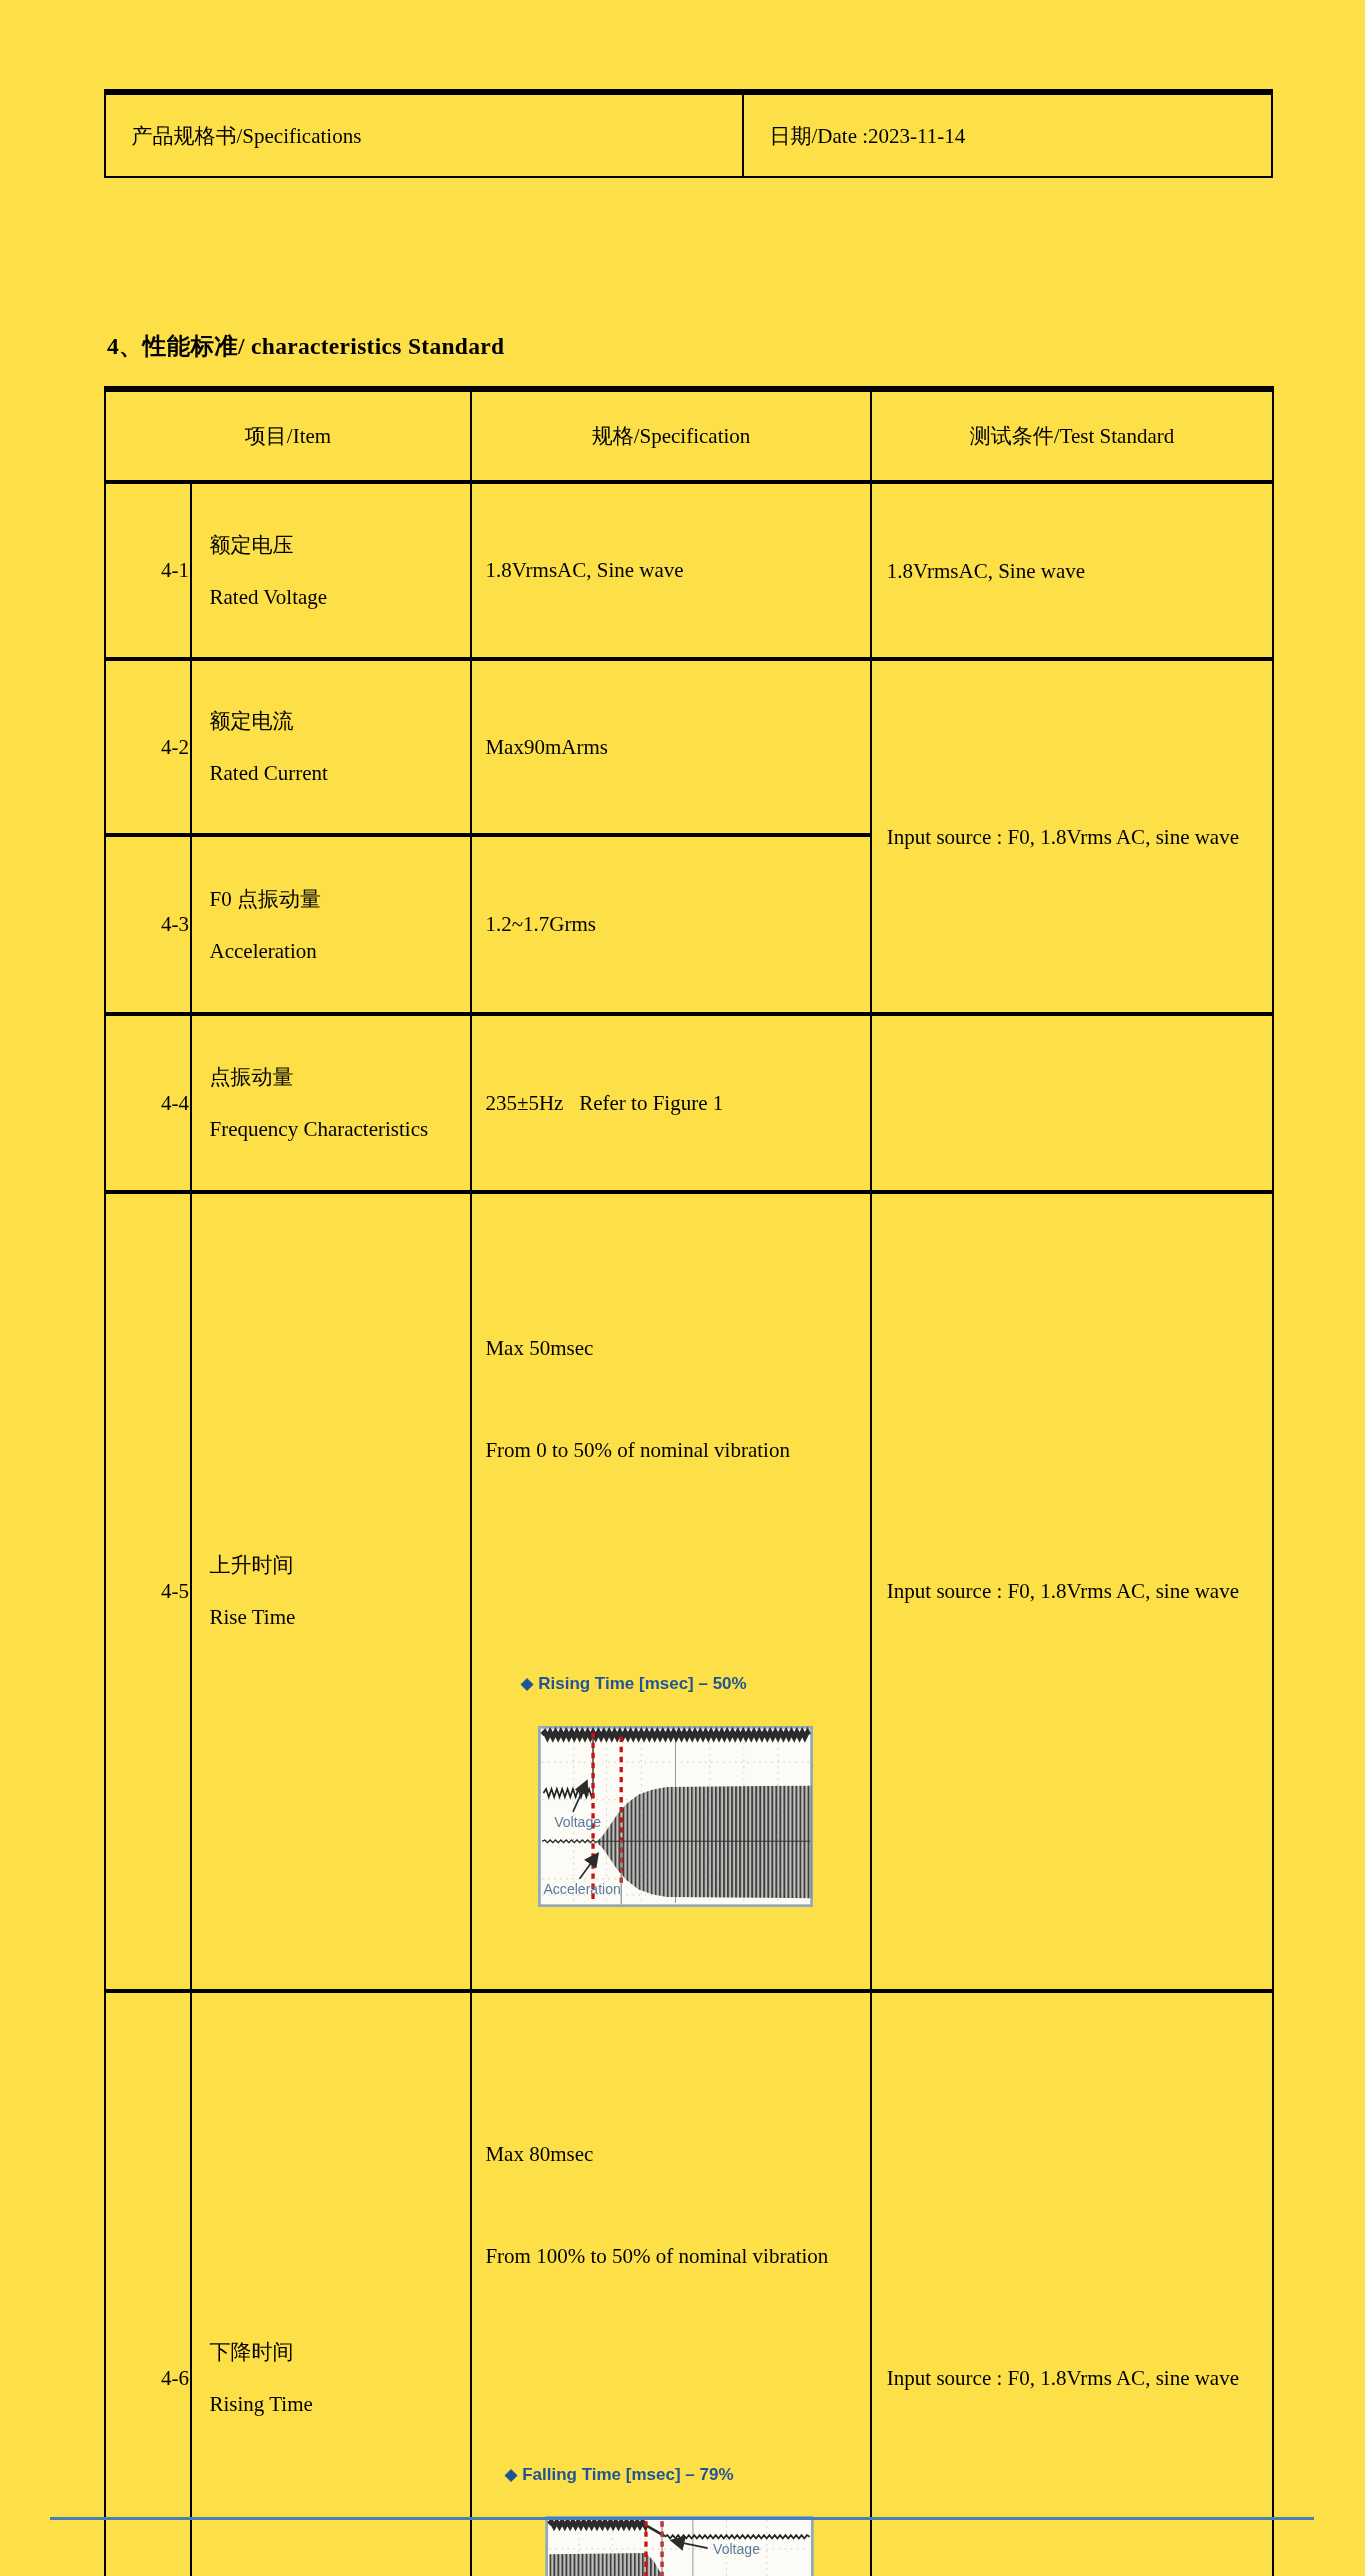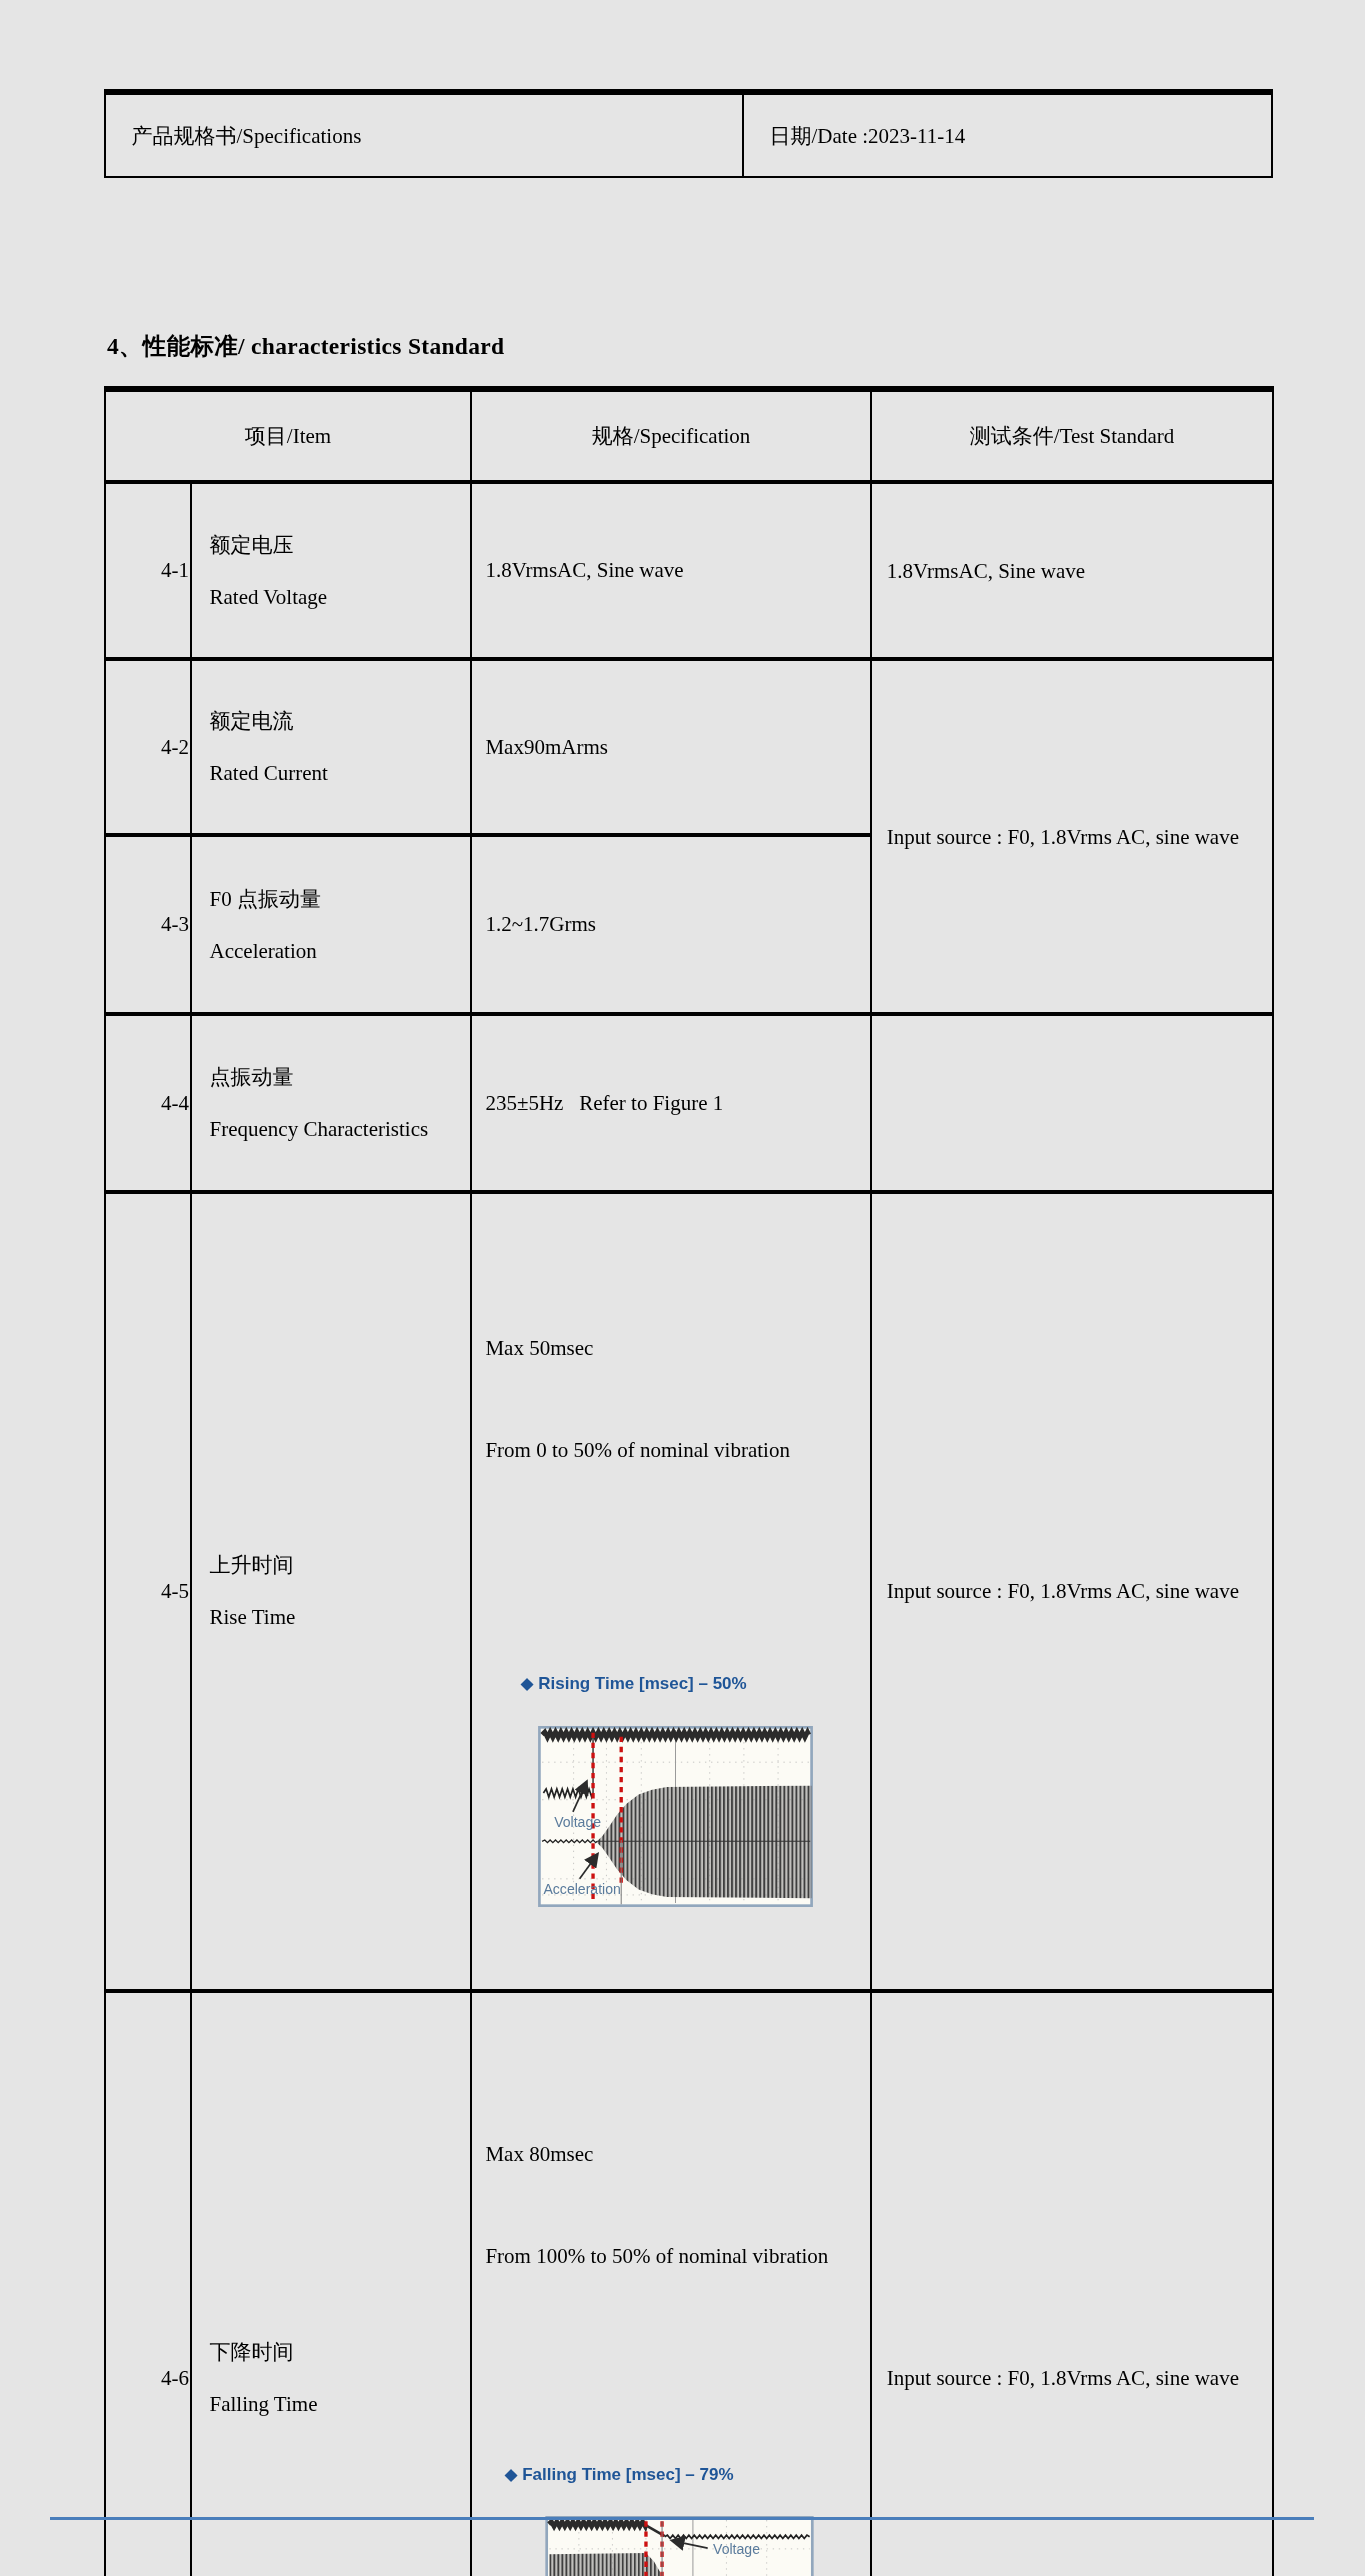--- a/index.html
+++ b/index.html
@@ -1,18 +1,18 @@
 <!DOCTYPE html>
 <html style="font-size:10.7px"><head>
 <meta charset="utf-8">
 <style>
   * { box-sizing: border-box; }
   html,body { margin:0; padding:0; background:#888; }
   .page {
-    position:relative; width:1366px; height:2576px; background:#e5e5e5;
+    position:relative; width:1366px; height:2576px; background:#fde047;
     font-family:"Liberation Serif","DejaVu Serif",serif; color:#000;
     overflow:hidden; margin:0 auto;
   }
   
   table.info {
     position:absolute; left:104px; top:89px; width:1167px;
     border-collapse:collapse; table-layout:fixed;
     border:2.7px solid #000; border-top:6px solid #000;
   }
   table.info td {
@@ -184,21 +184,21 @@
           </svg>
         </div>
       </td>
       <td class="cond">Input source : F0, 1.8Vrms AC, sine wave</td>
     </tr>
 
     <tr style="height:481px;">
       <td class="num">4-6</td>
       <td class="item">
         <div class="ln">下降时间</div>
-        <div class="ln">Falling Time</div>
+        <div class="ln">Rising Time</div>
       </td>
       <td class="spec spec-top" style="padding-top:35px;">
         <div class="spec-lines" style="padding-right:20px;">
           <div class="ln">Max 80msec</div>
           <div class="ln">From 100% to 50% of nominal vibration</div>
         </div>
         <div class="figure" style="margin-top:32px;">
           <div class="scope-title" style="margin-left: 19px; color: rgb(31, 85, 151);">◆ Falling Time [msec] – 79%</div>
           <svg width="269" height="165" viewBox="0 0 400 246" style="margin-left:6.7px;font-size:31px">
             <rect x="2" y="2" width="396" height="242" fill="#fcfbf5" stroke="#92a7bd" stroke-width="4"></rect>

